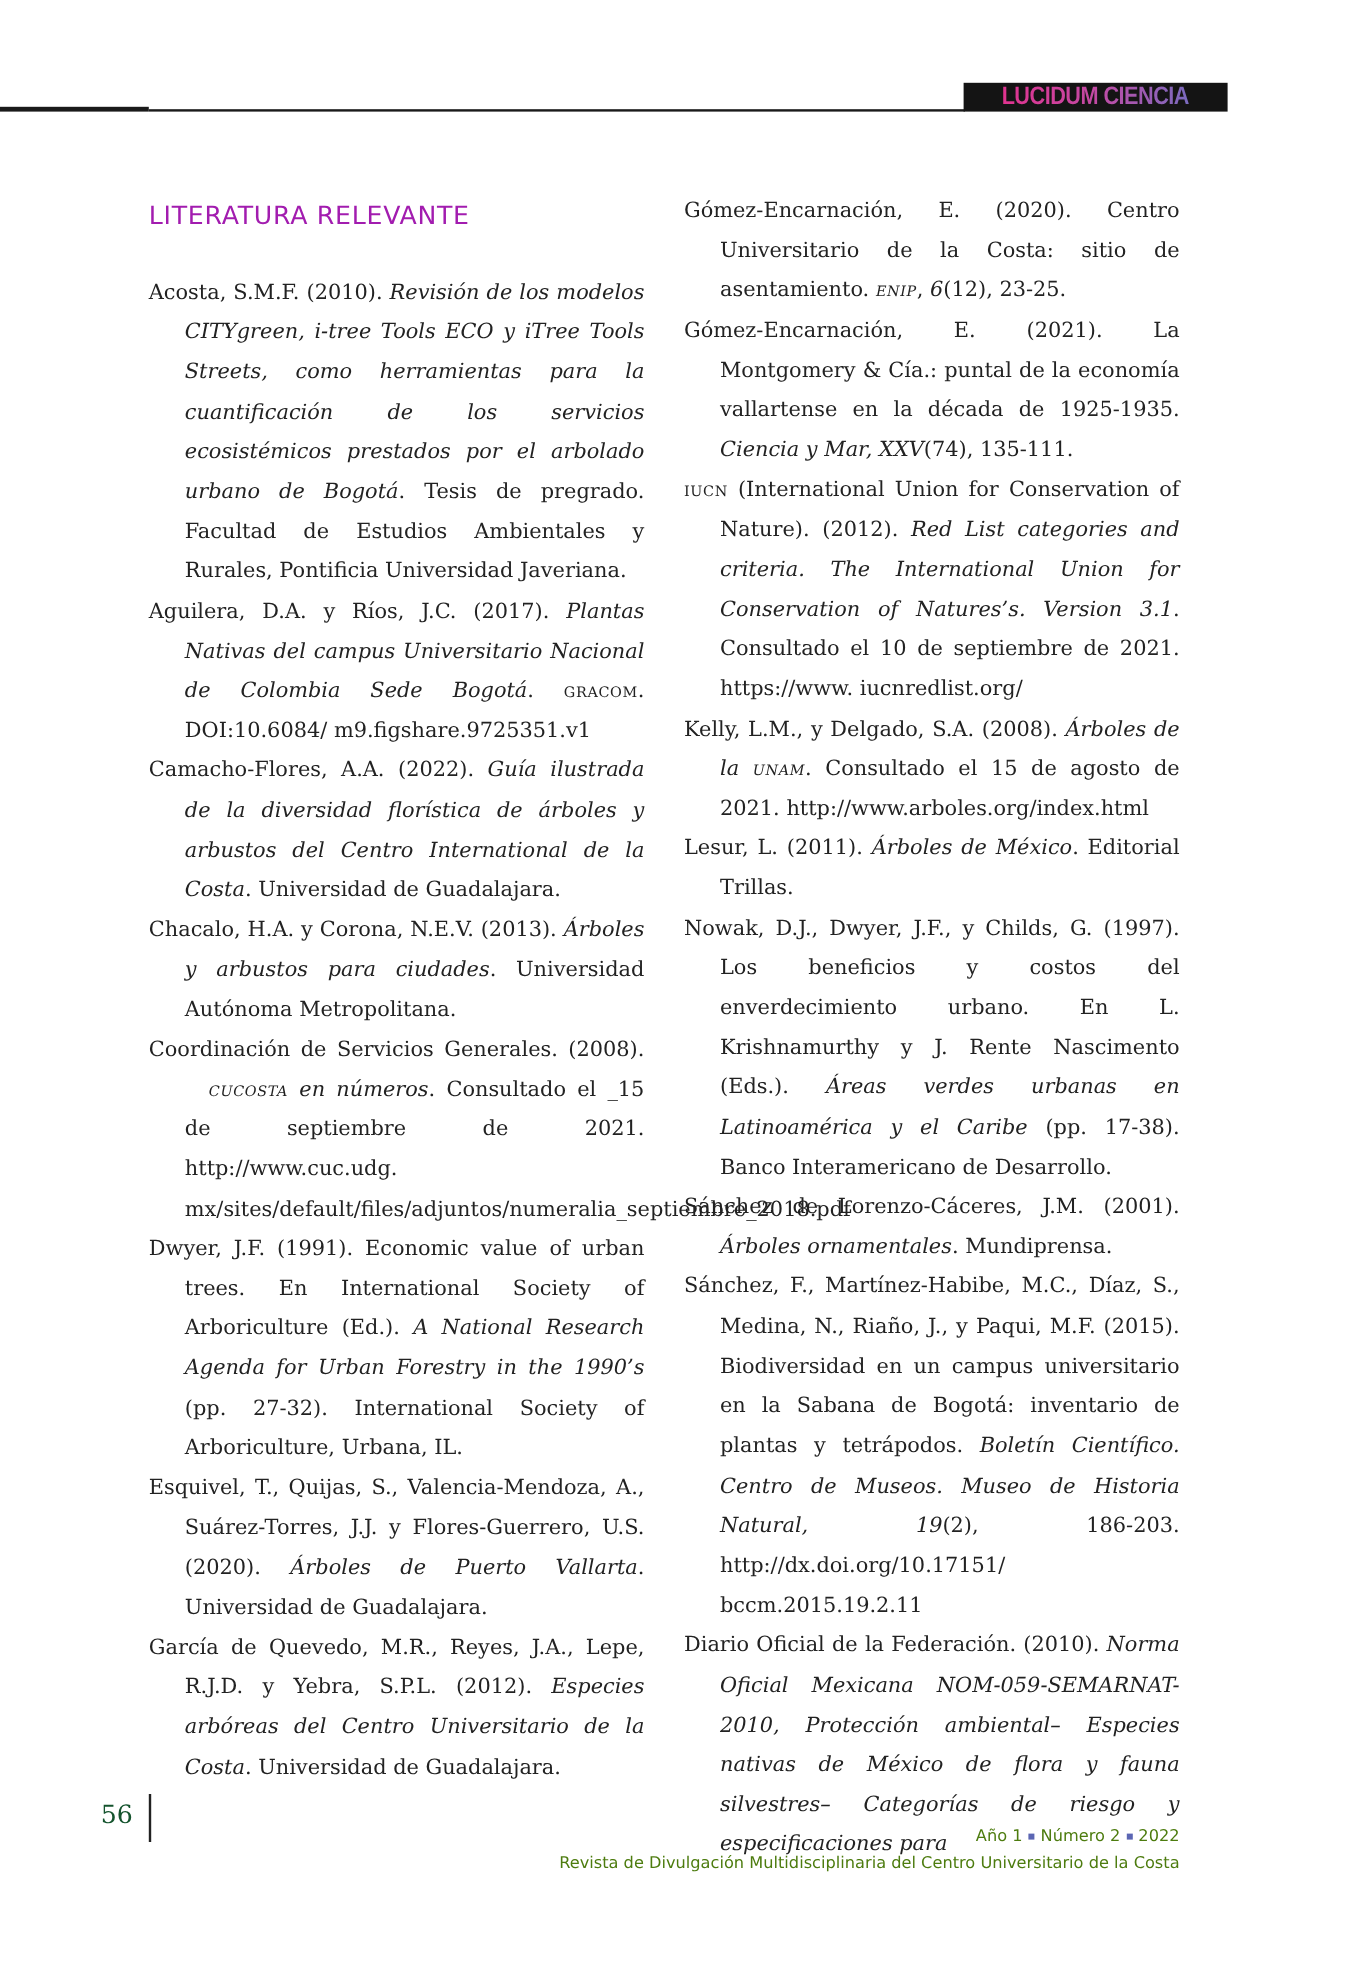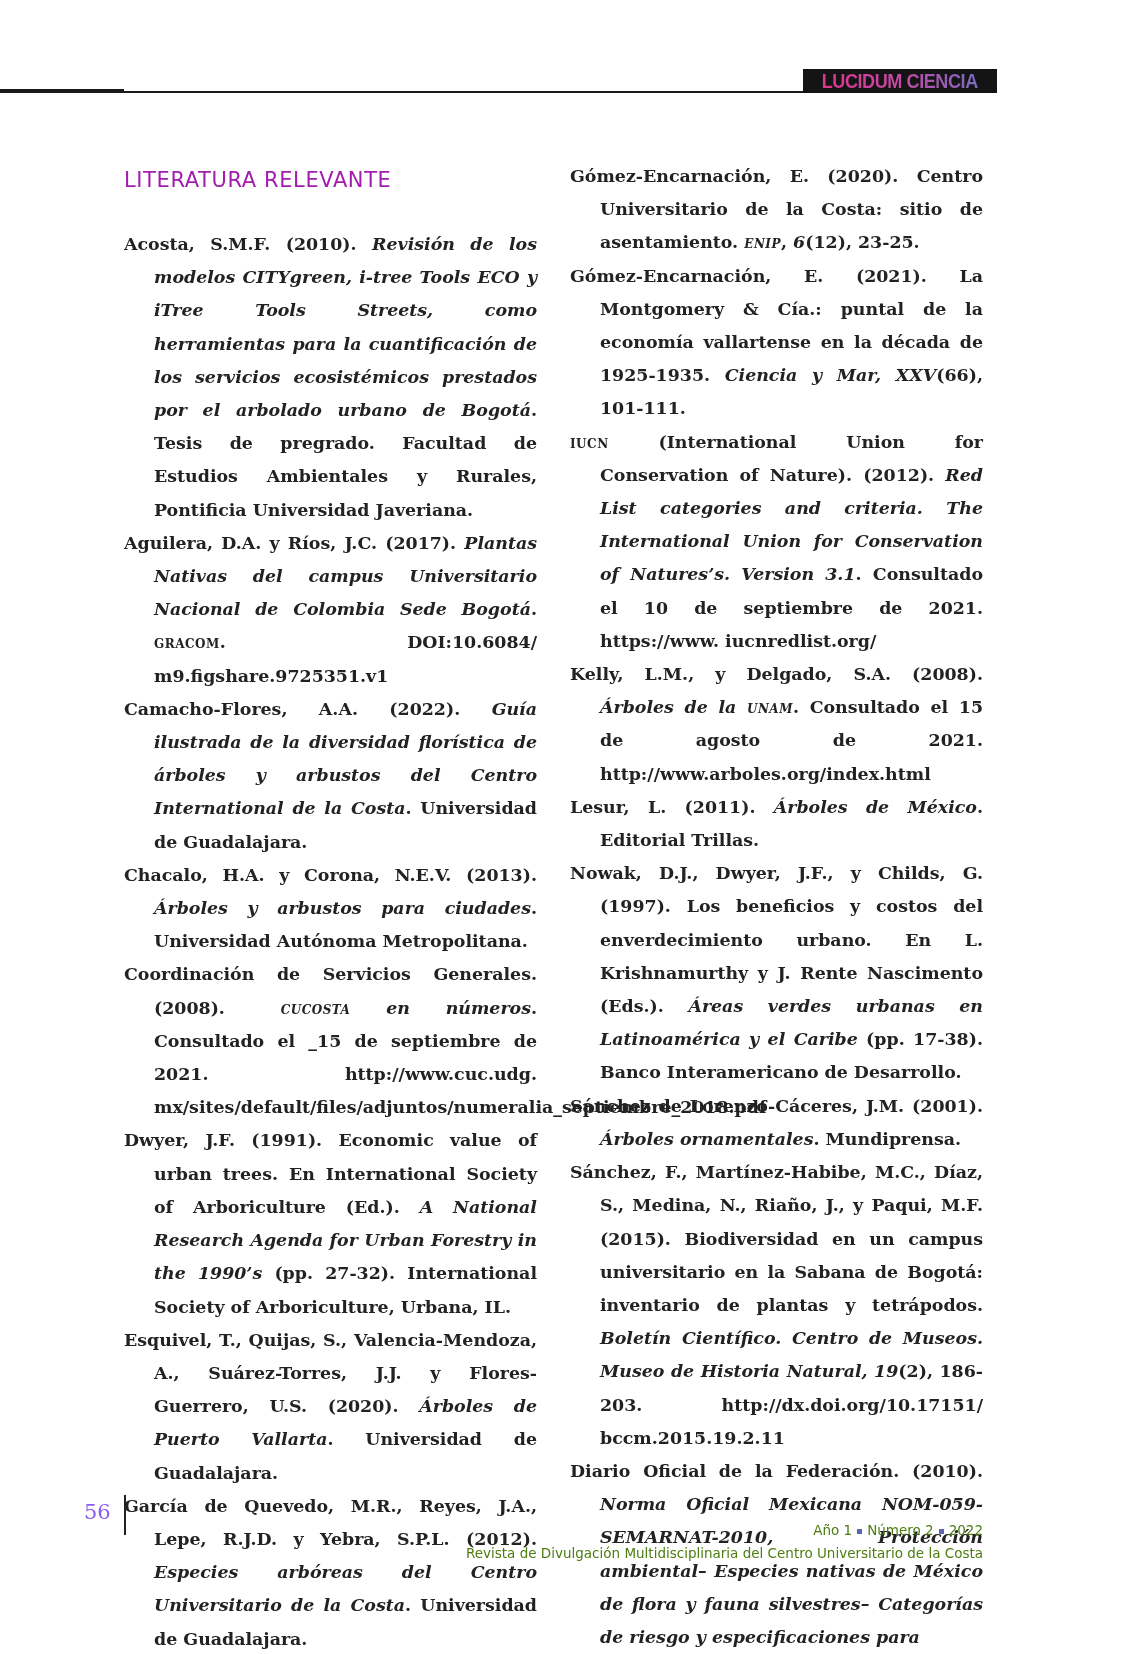--- a/index.html
+++ b/index.html
@@ -1,40 +1,40 @@
 <!DOCTYPE html>
 <html><head>
   <meta charset="utf-8">
   <style>
     html, body { margin: 0; padding: 0; background: #ffffff; }
     body { width: 1123px; height: 1654px; position: relative; overflow: hidden; }
     .top-rule-thick { position: absolute; left: 0; top: 89px; width: 124px; height: 4px; background: #1a1a1a; }
     .top-rule-thin { position: absolute; left: 124px; top: 91px; width: 680px; height: 2px; background: #1a1a1a; }
     .logo {
-      position: absolute; left: 803px; top: 69px; width: 194px; height: 24px;
+      position: absolute; left: 803px; top: 69px; width: 220px; height: 24px;
       background: #141414; display: flex; align-items: flex-start; justify-content: center;
       font-family: "Liberation Sans", sans-serif; font-weight: bold; font-size: 21px;
       letter-spacing: -0.5px; transform-origin: left center;
     }
     .logo span {
       background: linear-gradient(90deg, #e0338f 0%, #c24aa4 50%, #7a6bbf 100%);
       -webkit-background-clip: text; background-clip: text; color: transparent;
       display: inline-block; transform: scaleX(0.86);
     }
     .col { position: absolute; top: 160px; width: 413px;
       font-family: "DejaVu Serif", "Liberation Serif", serif; font-size: 17.4px; line-height: 33.2px; color: #222; }
     .col-left { left: 124px; }
     .col-right { left: 570px; }
     .heading {
       font-family: "DejaVu Sans", sans-serif; font-size: 21px; color: #a21caf;
       letter-spacing: 0.6px; line-height: 28px; margin: 6px 0 34px 0; font-weight: normal;
     }
-    .ref { padding-left: 30px; text-indent: -30px; text-align: justify; margin: 0; font-weight: bold; }
+    .ref { padding-left: 30px; text-indent: -30px; text-align: justify; margin: 0; }
     .sc { font-variant: small-caps; text-transform: lowercase; letter-spacing: 0.5px; }
-    .footer-num { position: absolute; left: 84px; top: 1500px; font-family: "DejaVu Serif", serif; font-size: 21px; color: #8b5cf6; }
+    .footer-num { position: absolute; left: 84px; top: 1500px; font-family: "DejaVu Serif", serif; font-size: 21px; color: #14532d; }
     .footer-bar { position: absolute; left: 124px; top: 1495px; width: 2px; height: 40px; background: #222; }
     .footer-right { position: absolute; right: 140px; top: 1495px; text-align: right;
       font-family: "DejaVu Sans", sans-serif; font-size: 13.5px; line-height: 23px; color: #4d7c0f; margin-top: 24px; }
     .sq { display: inline-block; width: 5px; height: 5px; background: #5b66b3; vertical-align: middle; margin: 0 5px; }
   </style>
 </head>
 <body>
 
 <div class="top-rule-thick"></div>
 <div class="top-rule-thin"></div>
@@ -52,21 +52,21 @@
       <p class="ref"><span>Coordinación de Servicios Generales. (2008). </span><span class="sc" style="font-style: italic; margin-left: 20px;">CUCOSTA</span><span style="font-style: italic;"> en números</span><span>. Consultado el _15 de septiembre de 2021. http://www.cuc.udg. mx/sites/default/files/adjuntos/numeralia_septiembre_2018.pdf</span></p>
       <p class="ref"><span>Dwyer, J.F. (1991). Economic value of urban trees. En International Society of Arboriculture (Ed.). </span><span style="font-style: italic;">A National Research Agenda for Urban Forestry in the 1990’s</span><span> (pp. 27-32). International Society of Arboriculture, Urbana, IL.</span></p>
       <p class="ref"><span>Esquivel, T., Quijas, S., Valencia-Mendoza, A., Suárez-Torres, J.J. y Flores-Guerrero, U.S. (2020). </span><span style="font-style: italic;">Árboles de Puerto Vallarta</span><span>. Universidad de Guadalajara.</span></p>
       <p class="ref"><span>García de Quevedo, M.R., Reyes, J.A., Lepe, R.J.D. y Yebra, S.P.L. (2012). </span><span style="font-style: italic;">Especies arbóreas del Centro Universitario de la Costa</span><span>. Universidad de Guadalajara.</span></p>
     </div>
 </div>
 
 <div class="col col-right">
   <div id="right-refs">
       <p class="ref"><span>Gómez-Encarnación, E. (2020). Centro Universitario de la Costa: sitio de asentamiento. </span><span class="sc" style="font-style: italic;">ENIP</span><span>, </span><span style="font-style: italic;">6</span><span>(12), 23-25.</span></p>
-      <p class="ref"><span>Gómez-Encarnación, E. (2021). La Montgomery &amp; Cía.: puntal de la economía vallartense en la década de 1925-1935. </span><span style="font-style: italic;">Ciencia y Mar, XXV</span><span>(66), 101-111.</span></p>
+      <p class="ref"><span>Gómez-Encarnación, E. (2021). La Montgomery &amp; Cía.: puntal de la economía vallartense en la década de 1925-1935. </span><span style="font-style: italic;">Ciencia y Mar, XXV</span><span>(74), 135-111.</span></p>
       <p class="ref"><span class="sc">IUCN</span><span> (International Union for Conservation of Nature). (2012). </span><span style="font-style: italic;">Red List categories and criteria. The International Union for Conservation of Natures’s. Version 3.1</span><span>. Consultado el 10 de septiembre de 2021. https://www. iucnredlist.org/</span></p>
       <p class="ref"><span>Kelly, L.M., y Delgado, S.A. (2008). </span><span style="font-style: italic;">Árboles de la </span><span class="sc" style="font-style: italic;">UNAM</span><span>. Consultado el 15 de agosto de 2021. http://www.arboles.org/index.html</span></p>
       <p class="ref"><span>Lesur, L. (2011). </span><span style="font-style: italic;">Árboles de México</span><span>. Editorial Trillas.</span></p>
       <p class="ref"><span>Nowak, D.J., Dwyer, J.F., y Childs, G. (1997). Los beneficios y costos del enverdecimiento urbano. En L. Krishnamurthy y J. Rente Nascimento (Eds.). </span><span style="font-style: italic;">Áreas verdes urbanas en Latinoamérica y el Caribe</span><span> (pp. 17-38). Banco Interamericano de Desarrollo.</span></p>
       <p class="ref"><span>Sánchez de Lorenzo-Cáceres, J.M. (2001). </span><span style="font-style: italic;">Árboles ornamentales</span><span>. Mundiprensa.</span></p>
       <p class="ref"><span>Sánchez, F., Martínez-Habibe, M.C., Díaz, S., Medina, N., Riaño, J., y Paqui, M.F. (2015). Biodiversidad en un campus universitario en la Sabana de Bogotá: inventario de plantas y tetrápodos. </span><span style="font-style: italic;">Boletín Científico. Centro de Museos. Museo de Historia Natural, 19</span><span>(2), 186-203. http://dx.doi.org/10.17151/ bccm.2015.19.2.11</span></p>
       <p class="ref"><span>Diario Oficial de la Federación. (2010). </span><span style="font-style: italic;">Norma Oficial Mexicana NOM-059-SEMARNAT-2010, Protección ambiental– Especies nativas de México de flora y fauna silvestres– Categorías de riesgo y especificaciones para</span></p>
     </div>
 </div>
 

